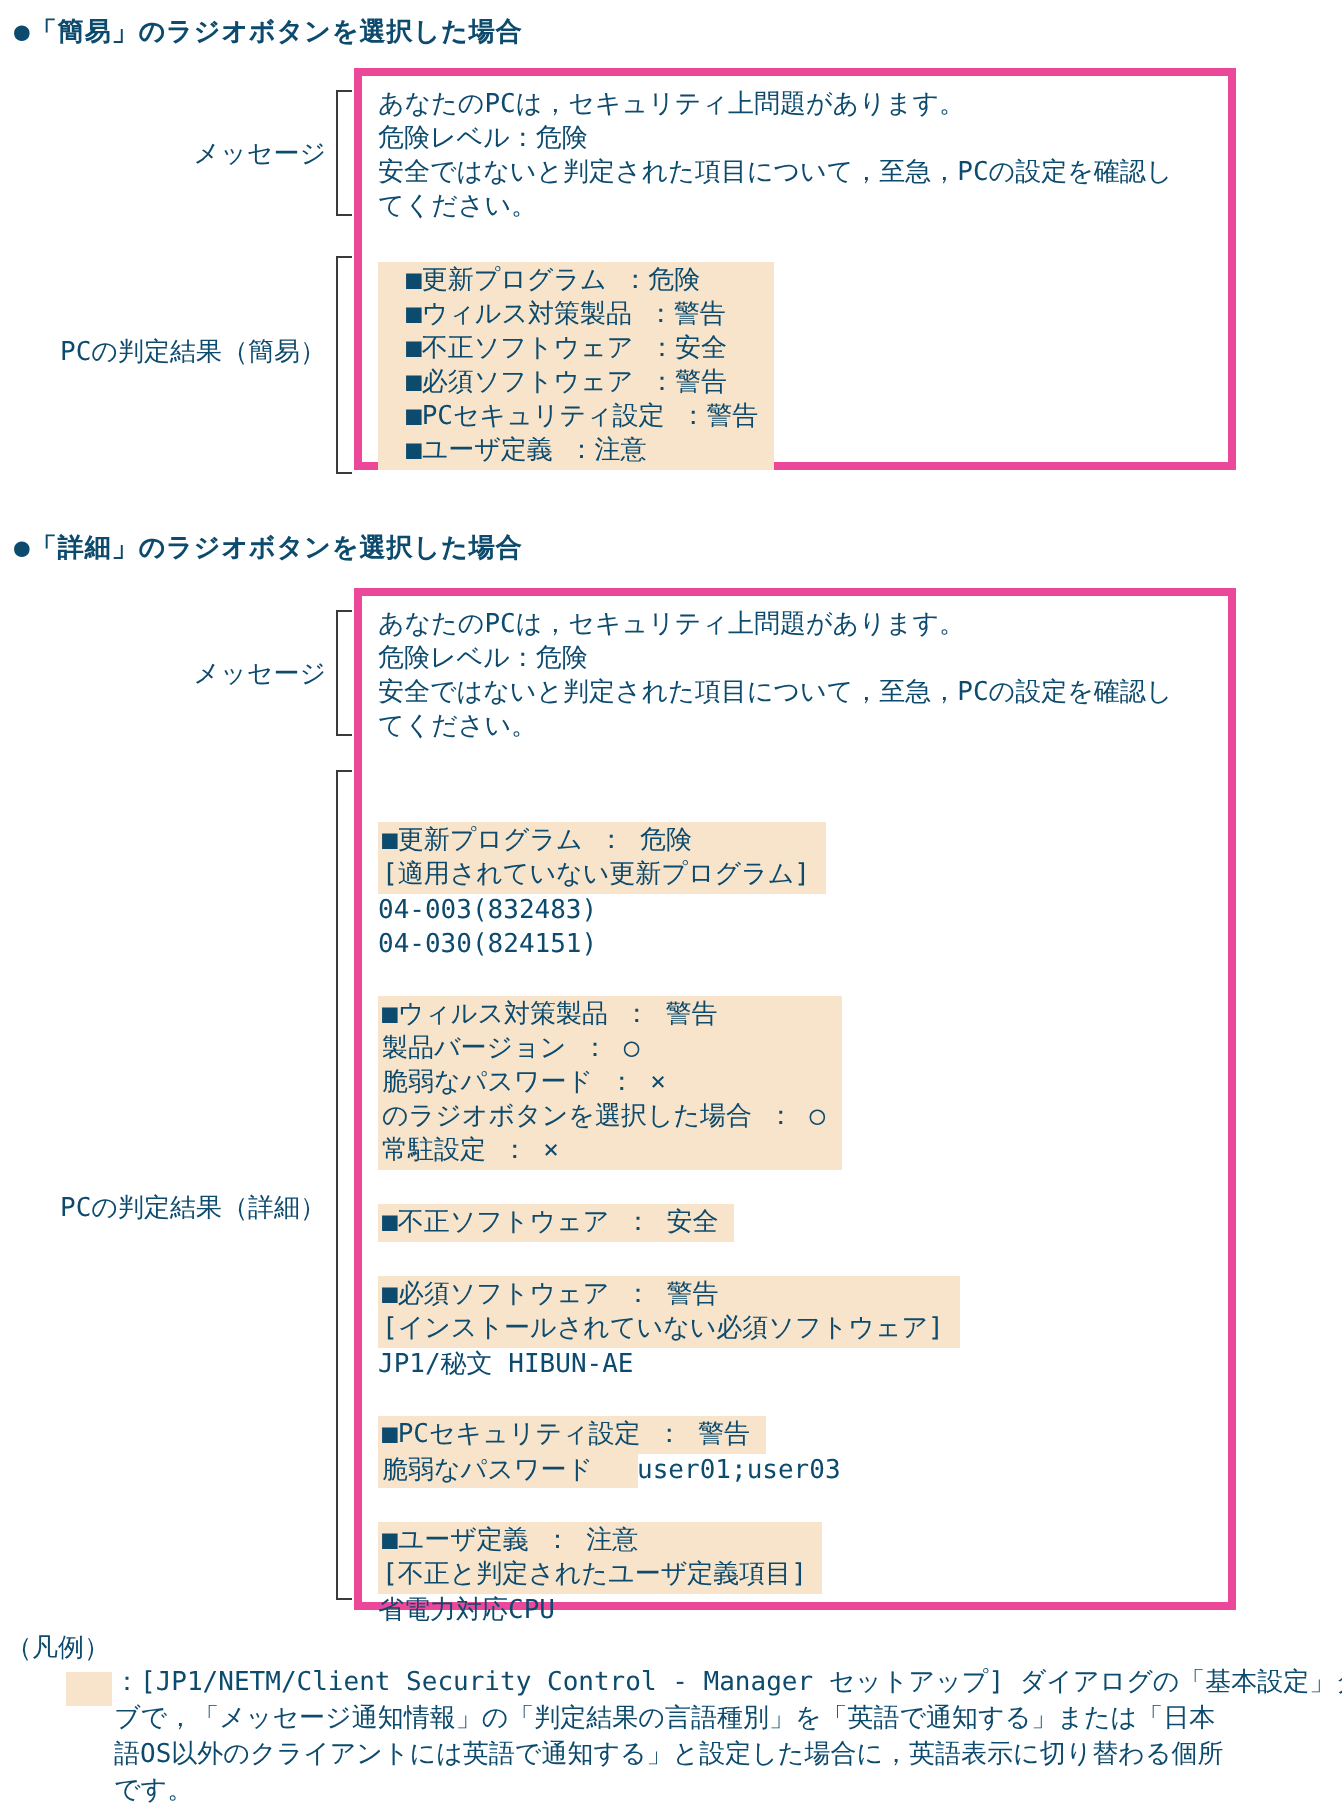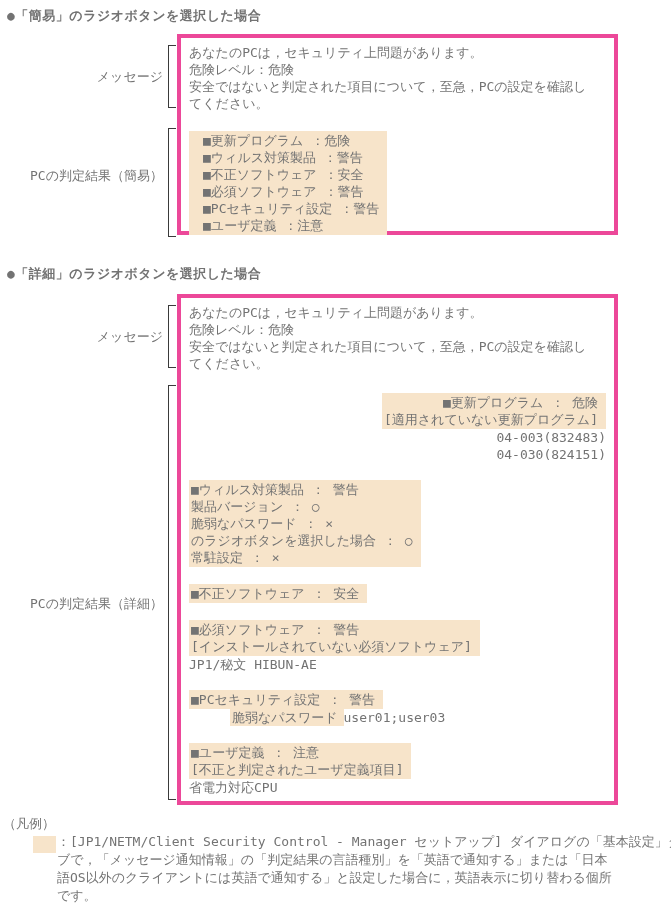--- a/index.html
+++ b/index.html
@@ -2,21 +2,21 @@
 <html><head>
 <meta charset="utf-8">
 <style>
   html,body{margin:0;padding:0;background:#ffffff;}
   #page{
     position:relative;
     width:671px;height:904px;
     background:#ffffff;
     font-family:"DejaVu Sans Mono", monospace;
     font-size:13px;
-    color:#737373;
+    color:#0c4a6e;
     overflow:hidden;
   }
   .heading{
     position:absolute;left:7px;
     font-weight:bold;
     white-space:nowrap;
     letter-spacing:0.5px;
   }
   .side-label{
     position:absolute;left:0;width:163px;
@@ -36,25 +36,24 @@
     background:#ffffff;
   }
   .line{line-height:17px;white-space:nowrap;}
   .hl-group{
     background:#F7E4CA;
     display:inline-block;
     padding:1px 8px 1px 2px;
   }
   .hl-inline{
     background:#F7E4CA;
-    padding:1px 6px 1px 2px;
-    margin-left:41px;
+    padding:1px 22px 1px 2px;
   }
   .blk{margin-top:17px;}
-  .blk-first{margin-top:21px;text-align:right;}
+  .blk-first{margin-top:39px;}
   .simple-results{margin-top:19px;padding-left:14px;}
   .legend-title{position:absolute;left:3px;top:815px;white-space:nowrap;}
   .legend-swatch{
     position:absolute;left:33px;top:836px;
     width:23px;height:17px;
     background:#F7E4CA;
   }
   .legend-text{
     position:absolute;left:57px;top:833px;width:610px;
   }

